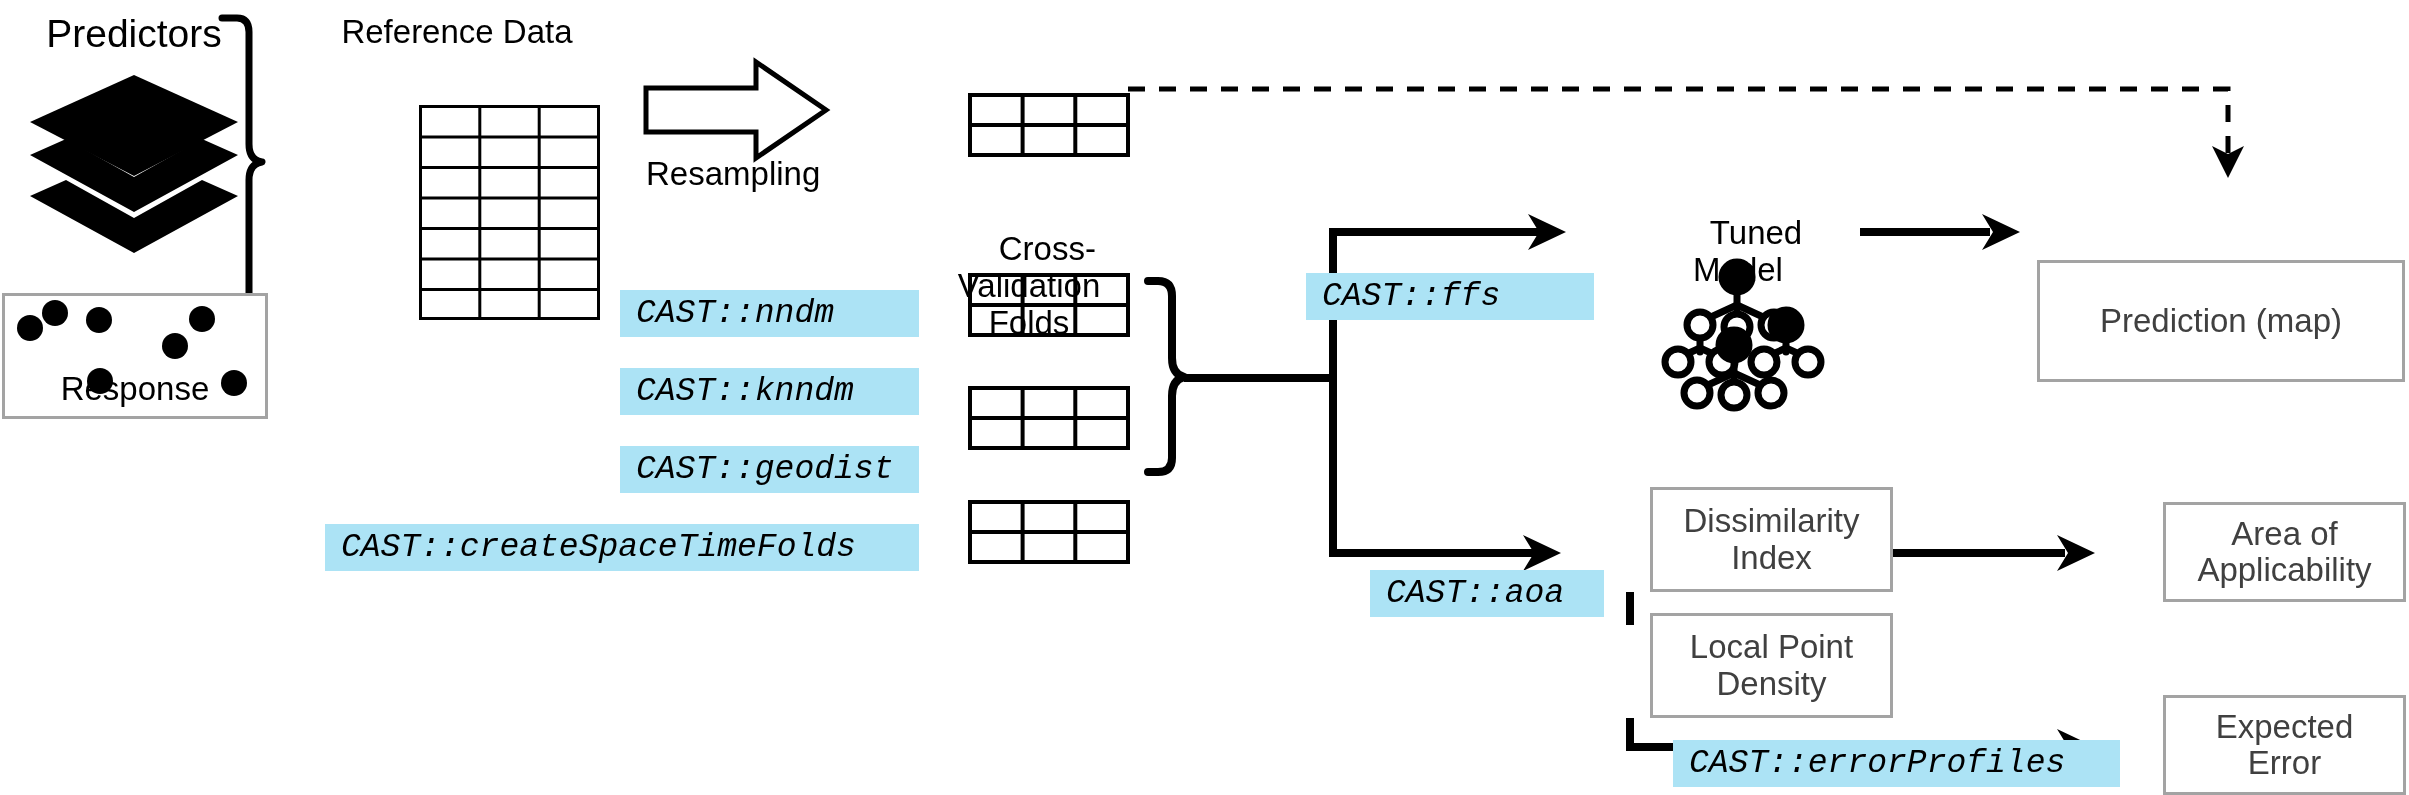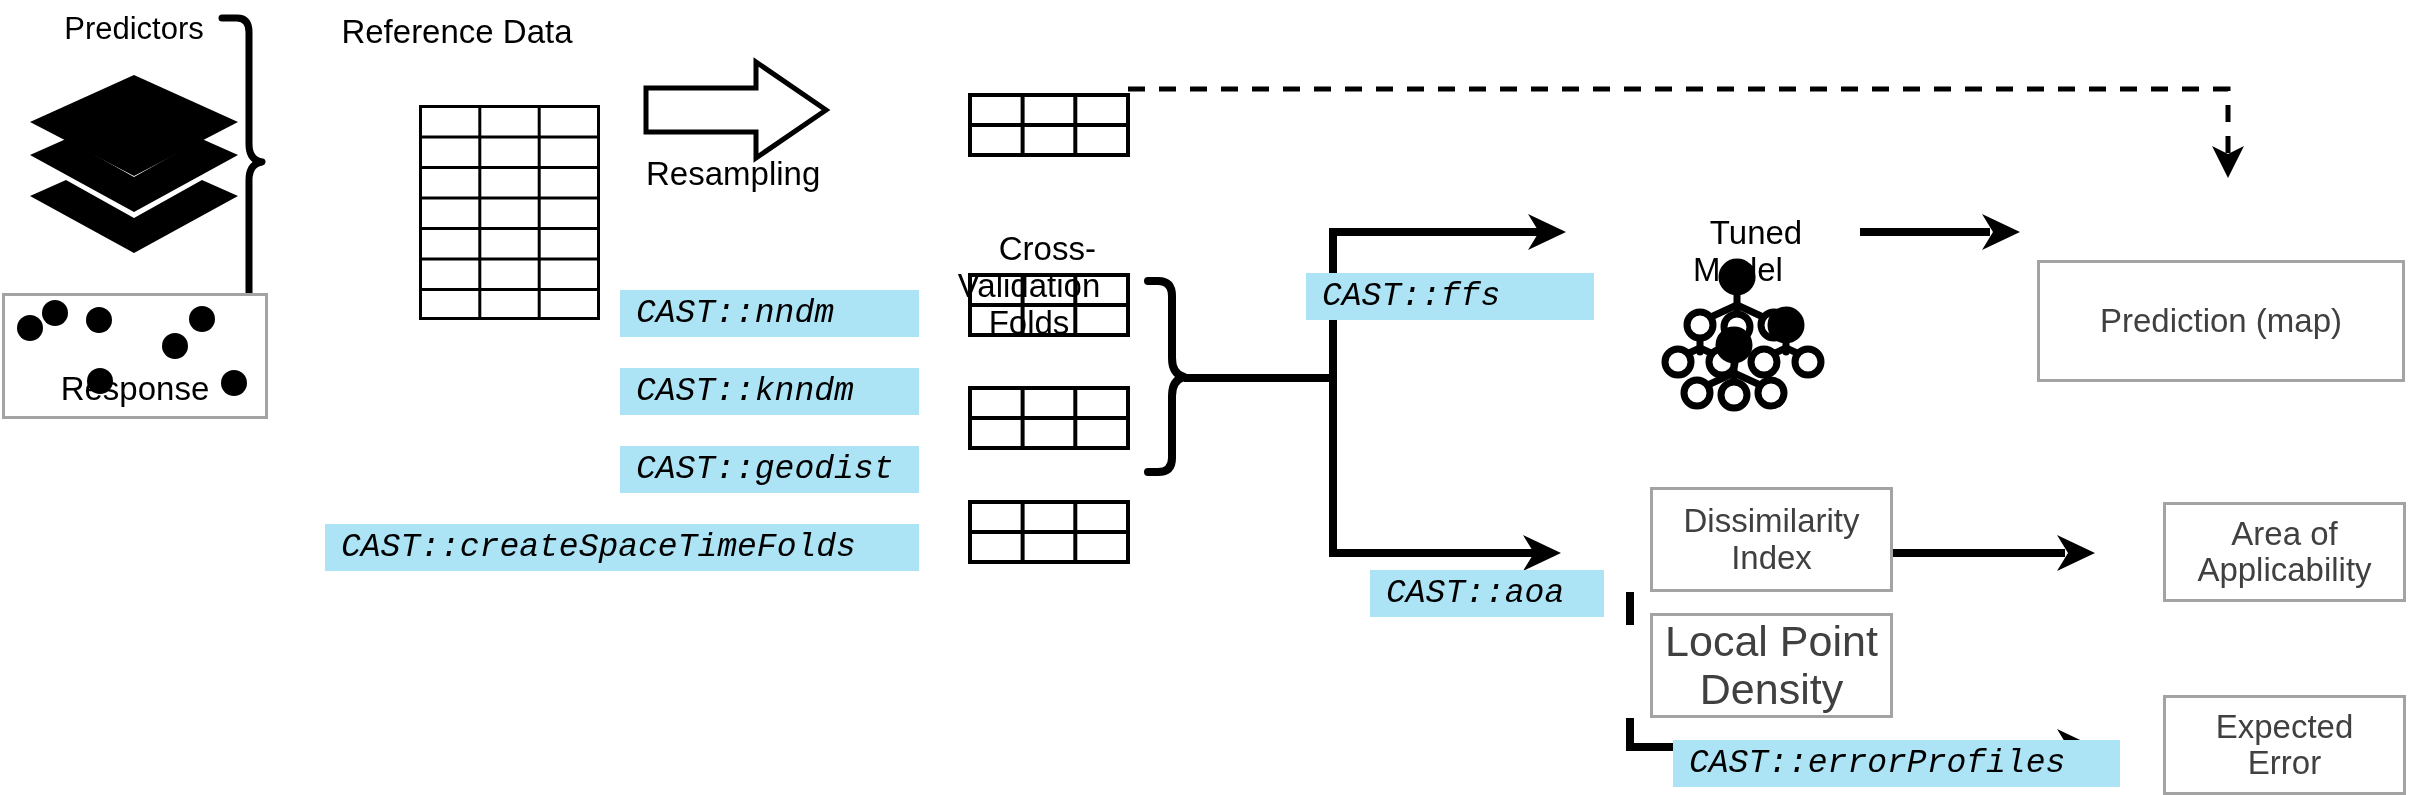--- a/index.html
+++ b/index.html
@@ -11,21 +11,21 @@
   .box{position:absolute;border:3px solid #a3a3a3;background:#fff;box-sizing:border-box;display:flex;
        align-items:center;justify-content:center;text-align:center;color:#404040;line-height:1.1;}
   svg{position:absolute;left:0;top:0;overflow:visible;}
   .stk{fill:none;stroke:#000;}
 </style>
 </head>
 <body>
 
 <div id="stage">
 
-  <div class="lbl" style="left:0px;top:12px;width:268px;font-size:31px;">Predictors</div>
+  <div class="lbl" style="left:0px;top:12px;width:268px;font-size:39px;">Predictors</div>
 
   <svg width="2409" height="795">
 
     <g>
       <path d="M 30 122 L 134 75 L 238 122 L 134 176 Z" fill="#000"></path>
       <path d="M 30 155 L 66 139 L 134 177 L 202 139 L 238 155 L 134 212 Z" fill="#000"></path>
       <path d="M 30 196 L 66 180 L 134 218 L 202 180 L 238 196 L 134 253 Z" fill="#000"></path>
     </g>
 
     <path class="stk" d="M 222 18 L 237 18 Q 249 18 249 32 L 249 144 Q 249 160 262 162 Q 249 164 249 180 L 249 294 Q 249 308 237 308 L 222 308" stroke-width="7" stroke-linecap="round" stroke-linejoin="round"></path>
@@ -176,21 +176,21 @@
 
   <div class="box" style="left:2037px;top:260px;width:368px;height:122px;font-size:33px;">
     <span>Prediction (map)</span>
   </div>
 
   <div class="box" style="left:1650px;top:487px;width:243px;height:105px;font-size:33px;">
     <span style="white-space:pre-line;">Dissimilarity
 Index</span>
   </div>
 
-  <div class="box" style="left:1650px;top:613px;width:243px;height:105px;font-size:43px;">
+  <div class="box" style="left:1650px;top:613px;width:243px;height:105px;font-size:33px;">
     <span style="white-space:pre-line;">Local Point
 Density</span>
   </div>
 
   <div class="box" style="left:2163px;top:695px;width:243px;height:100px;font-size:33px;">
     <span style="white-space:pre-line;">Expected
 Error</span>
   </div>
 
   <div class="box" style="left:2163px;top:502px;width:243px;height:100px;font-size:33px;">

